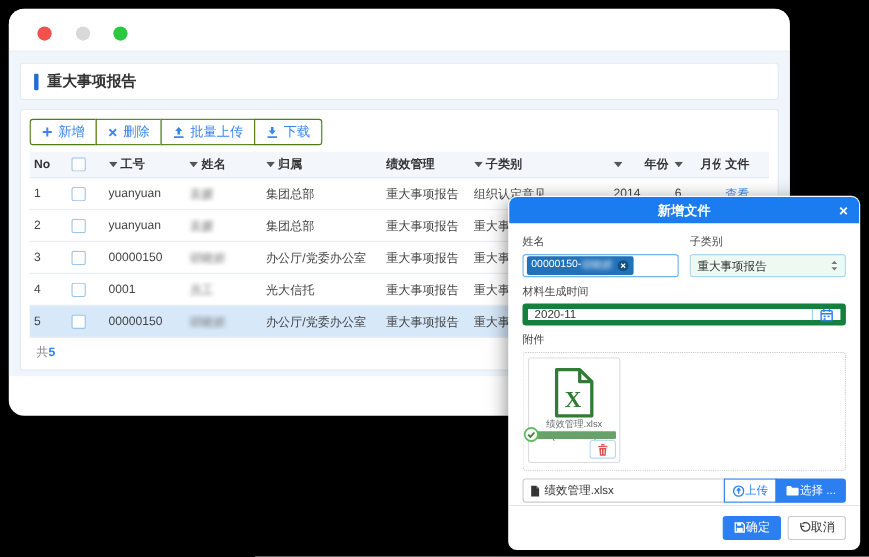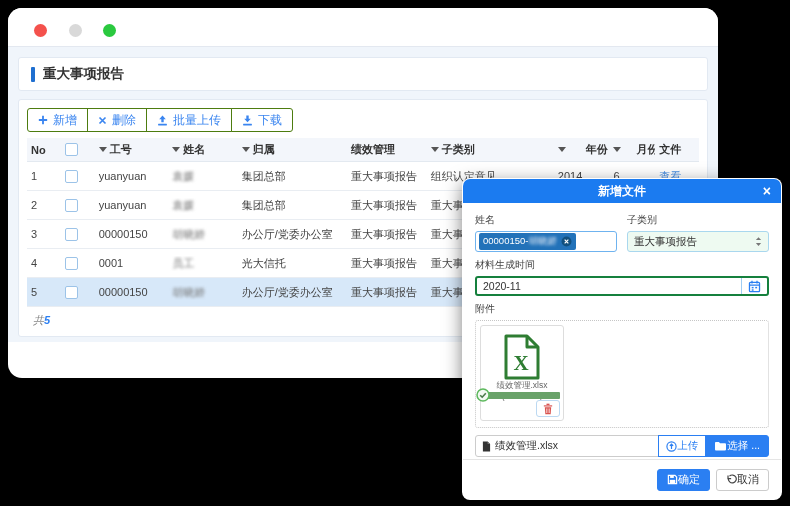--- a/index.html
+++ b/index.html
@@ -39,21 +39,21 @@
   .tbl { width:100%; font-size:11px; color:#444; }
   .trow { display:flex; align-items:center; height:29px; border-bottom:1px solid #e9edf2; }
   .thead { background:#f3f6fb; height:24px; color:#333; font-weight:bold; border-bottom:1px solid #e3e9f0; }
   .trow.sel { background:#d7e8f9; }
   .c { padding:0 4px; white-space:nowrap; overflow:hidden; display:flex; align-items:center; gap:3px; }
   .c0{width:34px;} .c1{width:34px;} .c2{width:74px;} .c3{width:70px;} .c4{width:110px;}
   .c5{width:80px;} .c6{width:128px;} .c7{width:56px;gap:20px;} .c8{width:46px;gap:15px;} .c9{width:44px;}
   .cb { width:13px; height:13px; border:1px solid #9cc3e8; border-radius:2px; background:#fff; display:inline-block; }
   .flt { color:#555; display:inline-flex; }
   .link { color:#4a90e2; cursor:pointer;font-family:Liberation Serif, serif; }
-  .tfoot { padding:6px 6px 2px 6px; font-size:11px; font-style:italic; }
+  .tfoot { padding:6px 6px 2px 6px; font-size:11px; }
   .tfoot .lbl { color:#888; }
   .tfoot .num { color:#2b7ff2; font-weight:bold; }
   .blurred { filter:blur(1.7px); color:#777; }
   
   .modal {
     position:absolute; left:462px; top:178px; width:320px; height:322px;
     background:#fff; border-radius:8px; box-shadow:0 5px 18px rgba(0,0,0,.5);
     padding:1px;
   }
   .modal-header {
@@ -69,21 +69,21 @@
   .col-sub { flex:1; margin-left:10px; }
   .input { border:1px solid #6fb3ef; border-radius:3px; height:21px; background:#fff; display:flex; align-items:center; padding:0 3px; }
   .tag {
     background:#2272b9; color:#fff; font-size:9.5px; border-radius:2px;
     padding:2px 4px; display:inline-flex; align-items:center; gap:4px;
   }
   .select {
     border:1px solid #a9d7ee; border-radius:3px; height:21px; background:#eefaf1;
     display:flex; align-items:center; padding:0 6px; font-size:10.5px; color:#333; justify-content:space-between; cursor:pointer;
   }
-  .igroup { border:2px solid #15803d; border-radius:3px; height:20px; display:flex; align-items:stretch; background:#fff; }
+  .igroup { border:5px solid #15803d; border-radius:3px; height:20px; display:flex; align-items:stretch; background:#fff; }
   .igroup .val { flex:1; display:flex; align-items:center; padding:0 6px; font-size:10.5px; color:#333; }
   .igroup .addon { width:26px; border-left:1px solid #9fcdf3; display:flex; align-items:center; justify-content:center; cursor:pointer; }
   .dropzone { border:1px dotted #c6c6c6; border-radius:3px; height:108px; padding:4px; }
   .filecard {
     width:84px; height:96px; border:1px solid #ddd; border-radius:3px; background:#fff;
     position:relative; text-align:center;
   }
   .filecard .xlsicon { margin-top:8px; }
   .fname { font-size:8.5px; color:#666; line-height:11px; }
   .fsize { font-size:8.5px; color:#666; line-height:11px; }

